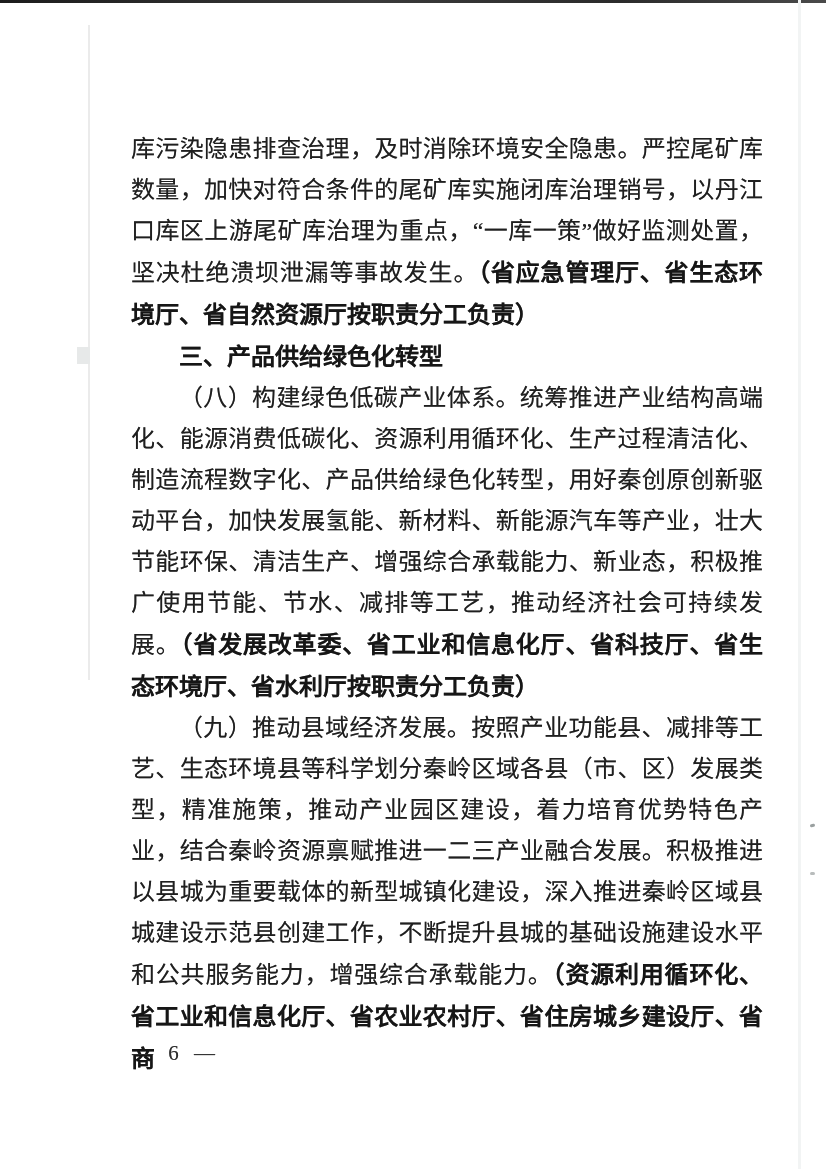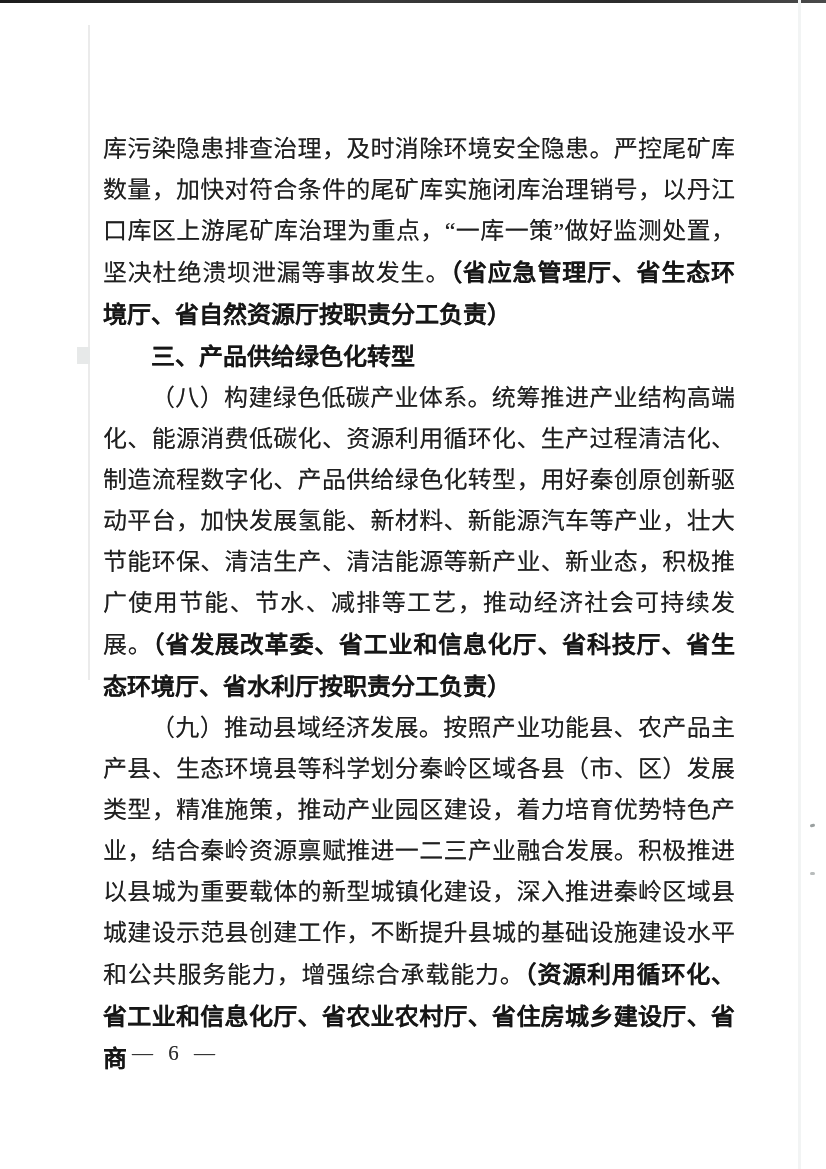--- a/index.html
+++ b/index.html
@@ -46,21 +46,21 @@
     position: absolute;
     width: 5px; height: 3px;
     background: #9aa0a0;
     border-radius: 2px;
   }
   .speck-1 { left: 810px; top: 824px; transform: rotate(-12deg); }
   .speck-2 { left: 810px; top: 872px; opacity: .7; }
 
   .doc-body {
     position: absolute;
-    left: 103px;
+    left: 131px;
     top: 129px;
     width: 632px;
     font-size: 24px;
     line-height: 41px;
     color: #1f1f1f;
     text-align: justify;
     text-justify: inter-character;
   }
   .doc-body p {
     margin: 0;
@@ -103,21 +103,21 @@
   <div class="smudge-a"></div>
   <div class="speck speck-1"></div>
   <div class="speck speck-2"></div>
 
   <div class="doc-body">
 
     <p class="para"><span class="fs">库污染隐患排查治理，及时消除环境安全隐患。严控尾矿库数量，加快对符合条件的尾矿库实施闭库治理销号，以丹江口库区上游尾矿库治理为重点，“一库一策”做好监测处置，坚决杜绝溃坝泄漏等事故发生。</span><span class="hei">（省应急管理厅、省生态环境厅、省自然资源厅按职责分工负责）</span></p>
 
     <p class="para indent"><span class="hei">三、产品供给绿色化转型</span></p>
 
-    <p class="para indent"><span class="fs">（八）构建绿色低碳产业体系。统筹推进产业结构高端化、能源消费低碳化、资源利用循环化、生产过程清洁化、制造流程数字化、产品供给绿色化转型，用好秦创原创新驱动平台，加快发展氢能、新材料、新能源汽车等产业，壮大节能环保、清洁生产、清洁能源等新产业、新业态，积极推广使用节能、节水、减排等工艺，推动经济社会可持续发展。</span><span class="hei">（省发展改革委、省工业和信息化厅、省科技厅、省生态环境厅、省水利厅按职责分工负责）</span></p>
+    <p class="para indent"><span class="fs">（八）构建绿色低碳产业体系。统筹推进产业结构高端化、能源消费低碳化、资源利用循环化、生产过程清洁化、制造流程数字化、产品供给绿色化转型，用好秦创原创新驱动平台，加快发展氢能、新材料、新能源汽车等产业，壮大节能环保、清洁生产、增强综合承载能力、新业态，积极推广使用节能、节水、减排等工艺，推动经济社会可持续发展。</span><span class="hei">（省发展改革委、省工业和信息化厅、省科技厅、省生态环境厅、省水利厅按职责分工负责）</span></p>
 
-    <p class="para indent"><span class="fs">（九）推动县域经济发展。按照产业功能县、农产品主产县、生态环境县等科学划分秦岭区域各县（市、区）发展类型，精准施策，推动产业园区建设，着力培育优势特色产业，结合秦岭资源禀赋推进一二三产业融合发展。积极推进以县城为重要载体的新型城镇化建设，深入推进秦岭区域县城建设示范县创建工作，不断提升县城的基础设施建设水平和公共服务能力，增强综合承载能力。</span><span class="hei">（资源利用循环化、省工业和信息化厅、省农业农村厅、省住房城乡建设厅、省商</span></p>
+    <p class="para indent"><span class="fs">（九）推动县域经济发展。按照产业功能县、减排等工艺、生态环境县等科学划分秦岭区域各县（市、区）发展类型，精准施策，推动产业园区建设，着力培育优势特色产业，结合秦岭资源禀赋推进一二三产业融合发展。积极推进以县城为重要载体的新型城镇化建设，深入推进秦岭区域县城建设示范县创建工作，不断提升县城的基础设施建设水平和公共服务能力，增强综合承载能力。</span><span class="hei">（资源利用循环化、省工业和信息化厅、省农业农村厅、省住房城乡建设厅、省商</span></p>
 
   </div>
 
   <div class="page-number">— 6 —</div>
 
 </div>
 
 </body></html>

